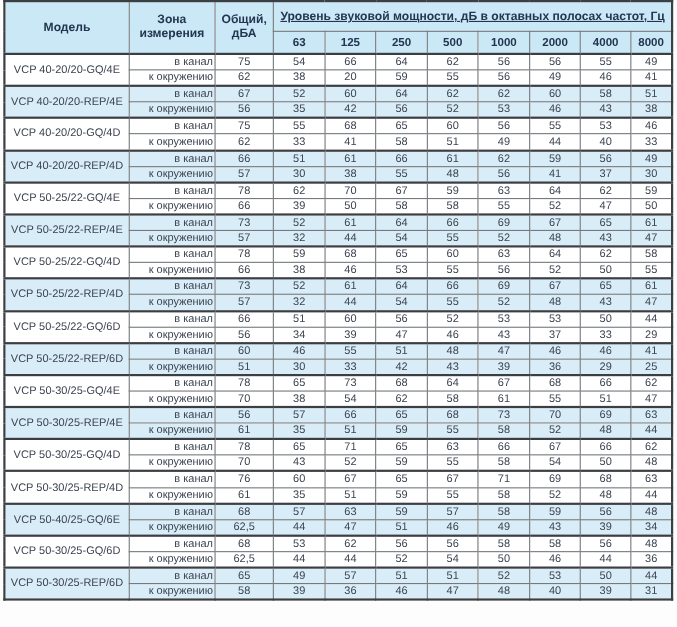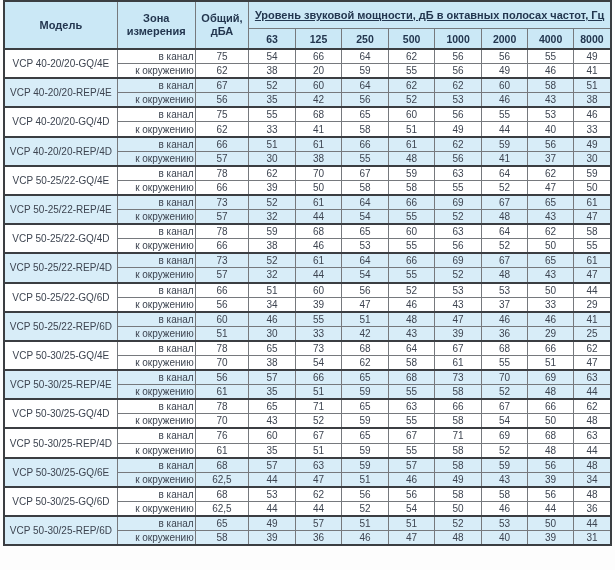--- a/index.html
+++ b/index.html
@@ -446,21 +446,21 @@
           <td>35</td>
           <td>51</td>
           <td>59</td>
           <td>55</td>
           <td>58</td>
           <td>52</td>
           <td>48</td>
           <td>44</td>
         </tr>
         <tr class="hl pair-start">
-          <td rowspan="2" class="model">VCP 50-30/25-GQ/6E</td>
+          <td rowspan="2" class="model">VCP 50-40/25-GQ/6E</td>
           <td class="zone">в канал</td>
           <td>68</td>
           <td>57</td>
           <td>63</td>
           <td>59</td>
           <td>57</td>
           <td>58</td>
           <td>59</td>
           <td>56</td>
           <td>48</td>

